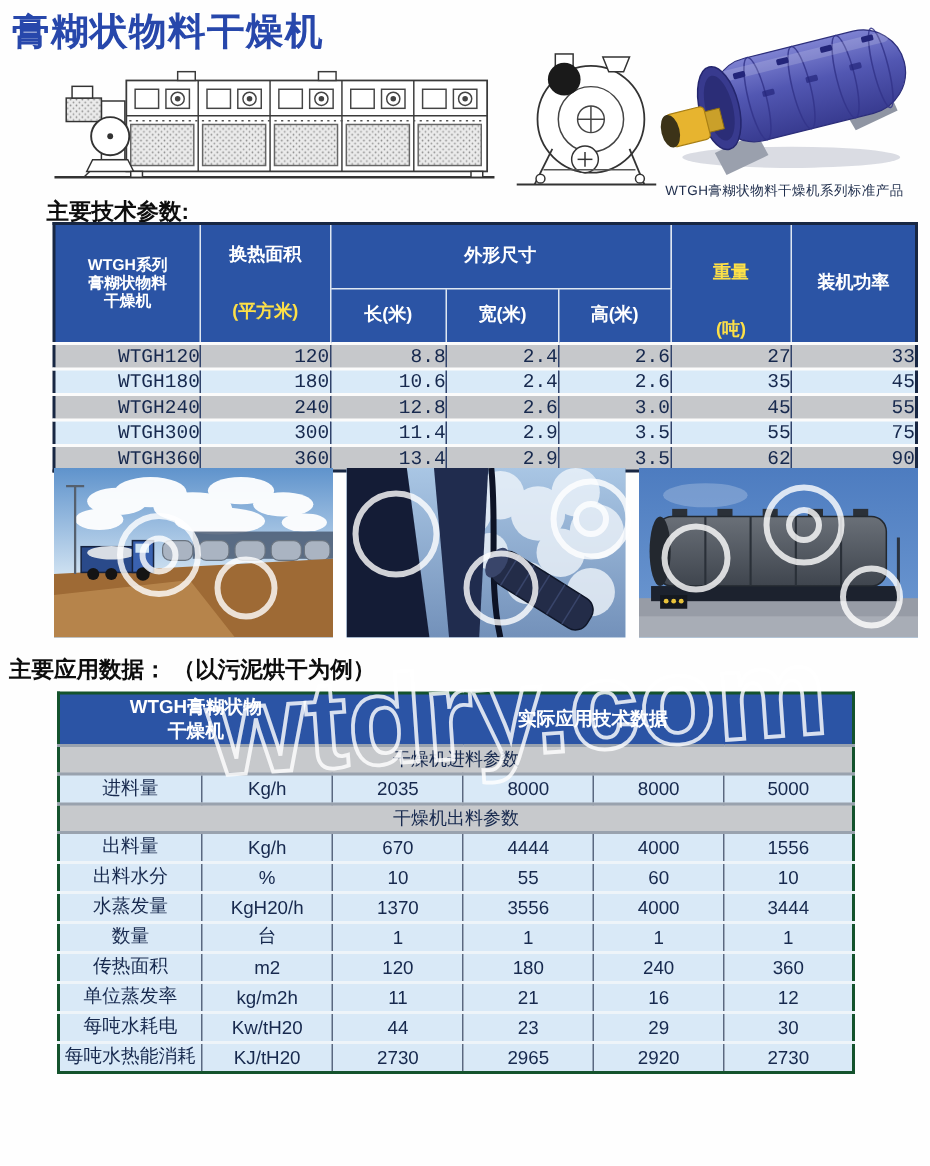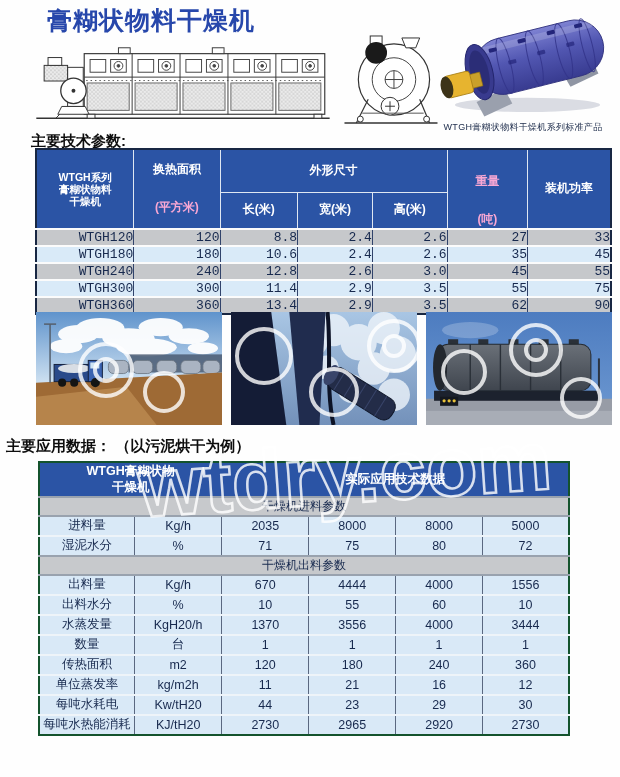--- a/index.html
+++ b/index.html
@@ -1,21 +1,21 @@
 <!DOCTYPE html>
 <html><head>
 <meta charset="utf-8">
 <style>
   * { margin:0; padding:0; box-sizing:border-box; }
   html,body { background:#fff; }
   body { width:620px; height:777px; font-family:"Liberation Sans","DejaVu Sans",sans-serif; }
   .page { position:relative; width:620px; height:777px; background:#fefefe; overflow:hidden; }
 
   .title { position:absolute; top:4px; left:8px; font-size:25px; font-weight:bold;
-           color:#2747ab; letter-spacing:1px;margin-left:39px; }
+           color:#2747ab; letter-spacing:1px; }
 
   .sec-heading { position:absolute; font-size:15px; font-weight:bold; color:#0d0d0d; }
   #heading1 { top:132px; left:10px;margin-left:21px; }
   #heading2 { top:437px; left:6px; }
   #heading2 .note { font-weight:bold; }
 
   .fig { position:absolute; }
   #fig-side  { top:38px; left:28px; width:308px; height:88px; }
   #fig-front { top:34px; left:340px; width:100px; height:94px; }
   #fig-3d    { top:4px;  left:438px; width:178px; height:116px; }
@@ -30,21 +30,21 @@
   #spec-table th { background:#2b54a5; color:#fff; font-size:12px; font-weight:bold;
                    border:1px solid #dfe7f2; line-height:1.15; padding:1px 0; text-align:center; }
   #spec-table thead tr:first-child th { height:24px; }
   #spec-table thead tr:last-child  th { height:20px; }
   #spec-table .model-h { font-size:10.5px; }
   #spec-table td { text-align:right; font-size:13px; color:#17294e; height:17px;
                    border-left:1px solid #31436b; border-right:1px solid #31436b;
                    border-top:2px solid #fbfbfb;font-family:Liberation Mono, monospace; }
   #spec-table tbody tr:nth-child(odd)  td { background:#c6c8cb; }
   #spec-table tbody tr:nth-child(even) td { background:#d9eaf8; }
-  .yel { color:#f9a8d4;margin-top:24px; }
+  .yel { color:#fde047;margin-top:24px; }
 
   
   .photos { position:absolute; top:312px; left:36px; width:576px; height:113px;
             display:flex; gap:9px; z-index:1; }
   .photo { flex:1; overflow:hidden; position:relative; background:#89a9cc; }
   .photo svg { display:block; width:100%; height:100%; }
 
   
   #app-table { top:461px; left:38px; width:532px; border:2px solid #14532d; }
   #app-table th { background:#2b54a5; color:#fff; font-size:12.5px; font-weight:bold;
@@ -441,28 +441,20 @@
         <td colspan="6">干燥机进料参数</td>
       </tr>
       <tr>
         <td>进料量</td>
         <td>Kg/h</td>
         <td>2035</td>
         <td>8000</td>
         <td>8000</td>
         <td>5000</td>
       </tr>
-      <tr>
-        <td>湿泥水分</td>
-        <td>%</td>
-        <td>71</td>
-        <td>75</td>
-        <td>80</td>
-        <td>72</td>
-      </tr>
       <tr class="sec">
         <td colspan="6">干燥机出料参数</td>
       </tr>
       <tr>
         <td>出料量</td>
         <td>Kg/h</td>
         <td>670</td>
         <td>4444</td>
         <td>4000</td>
         <td>1556</td>

